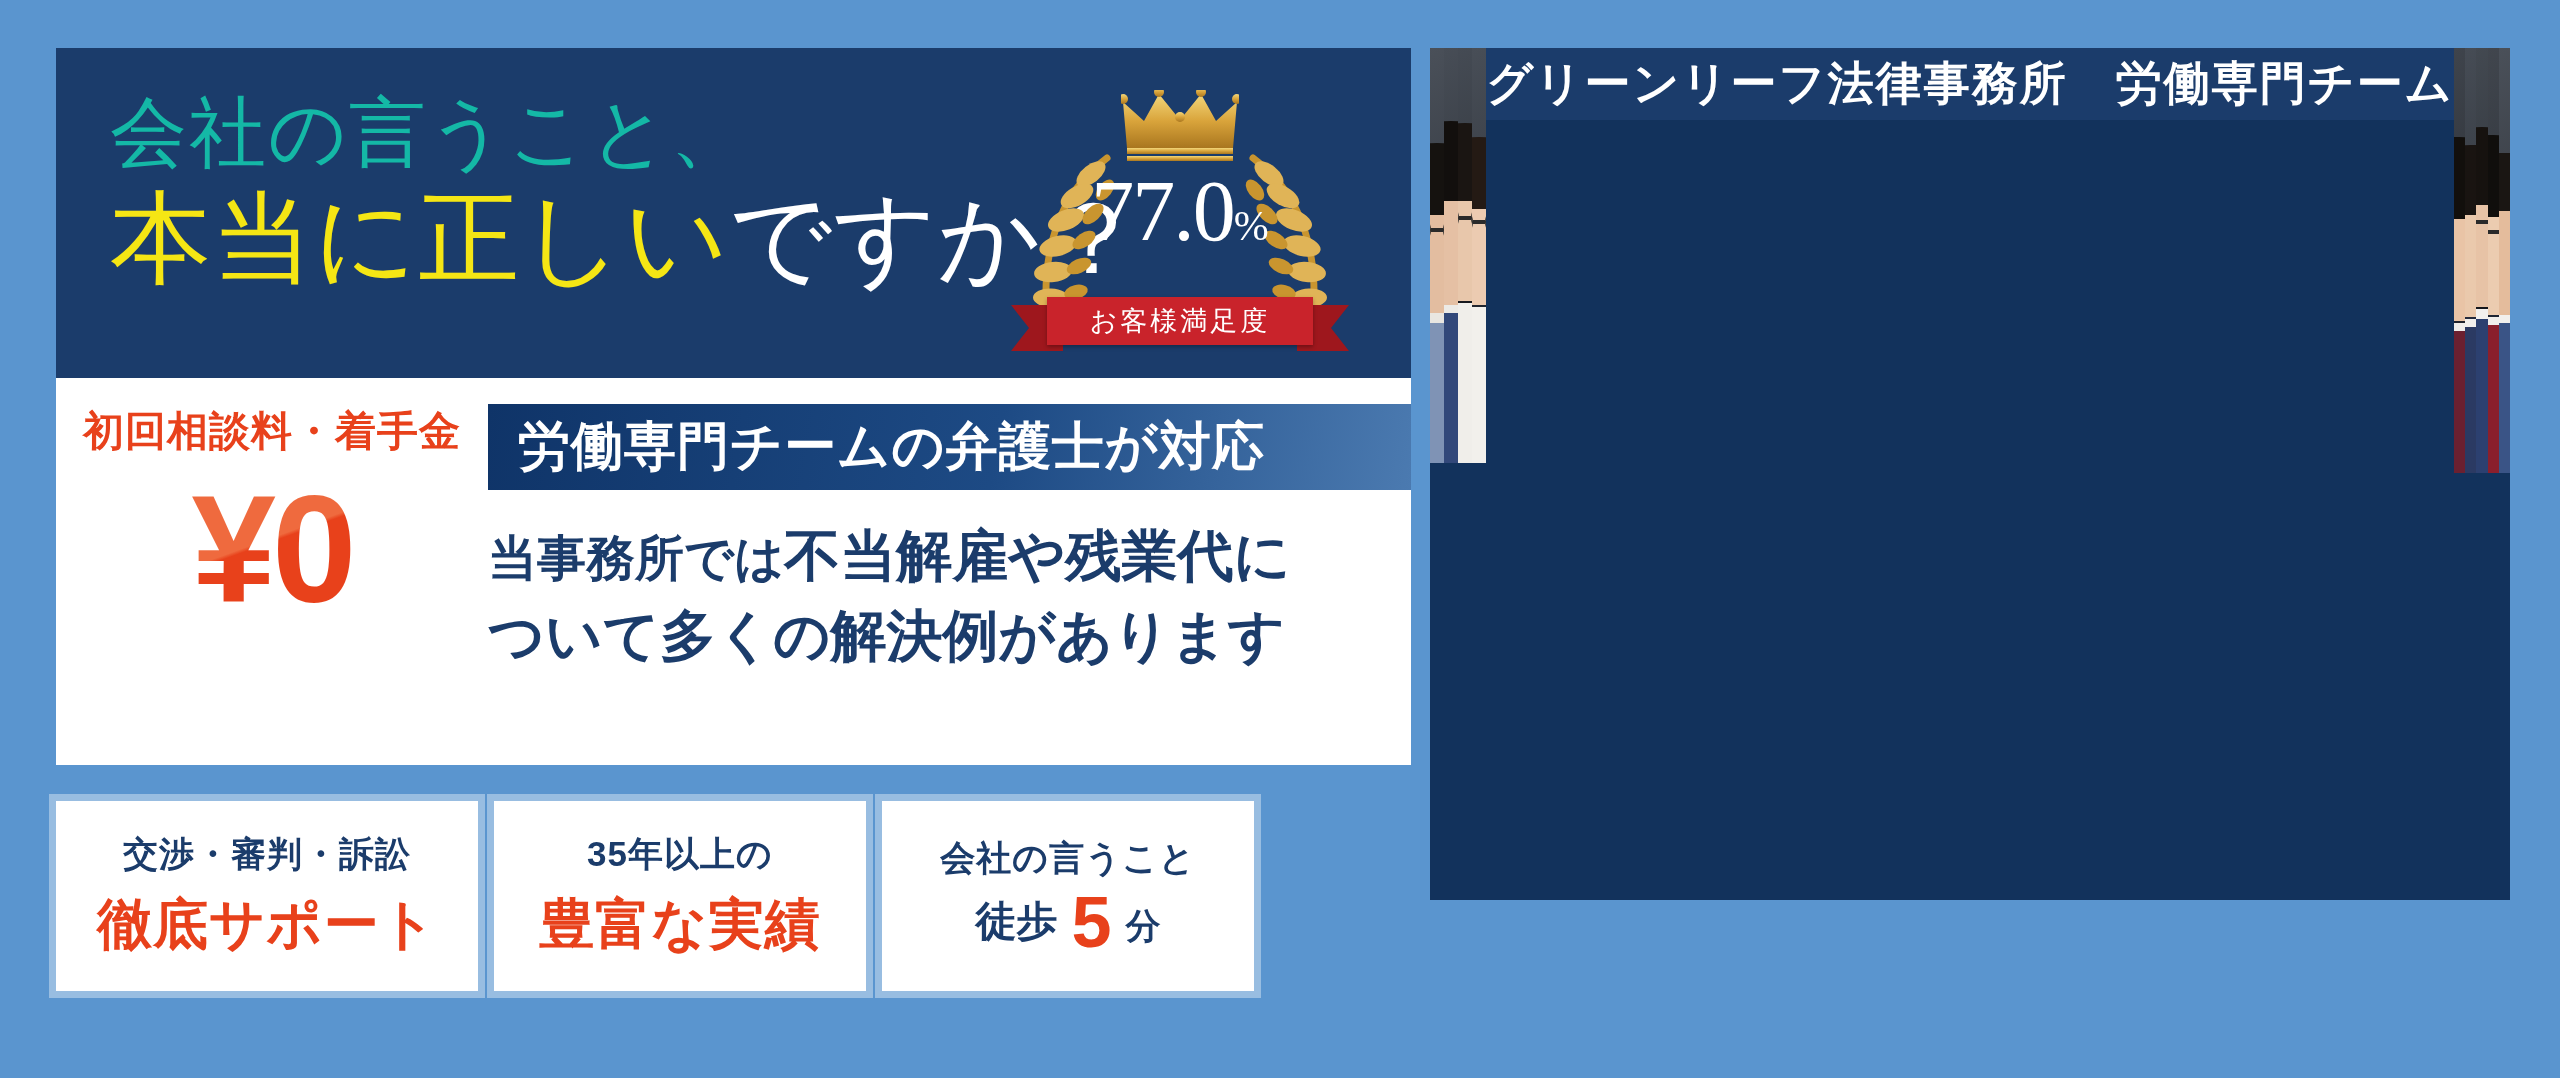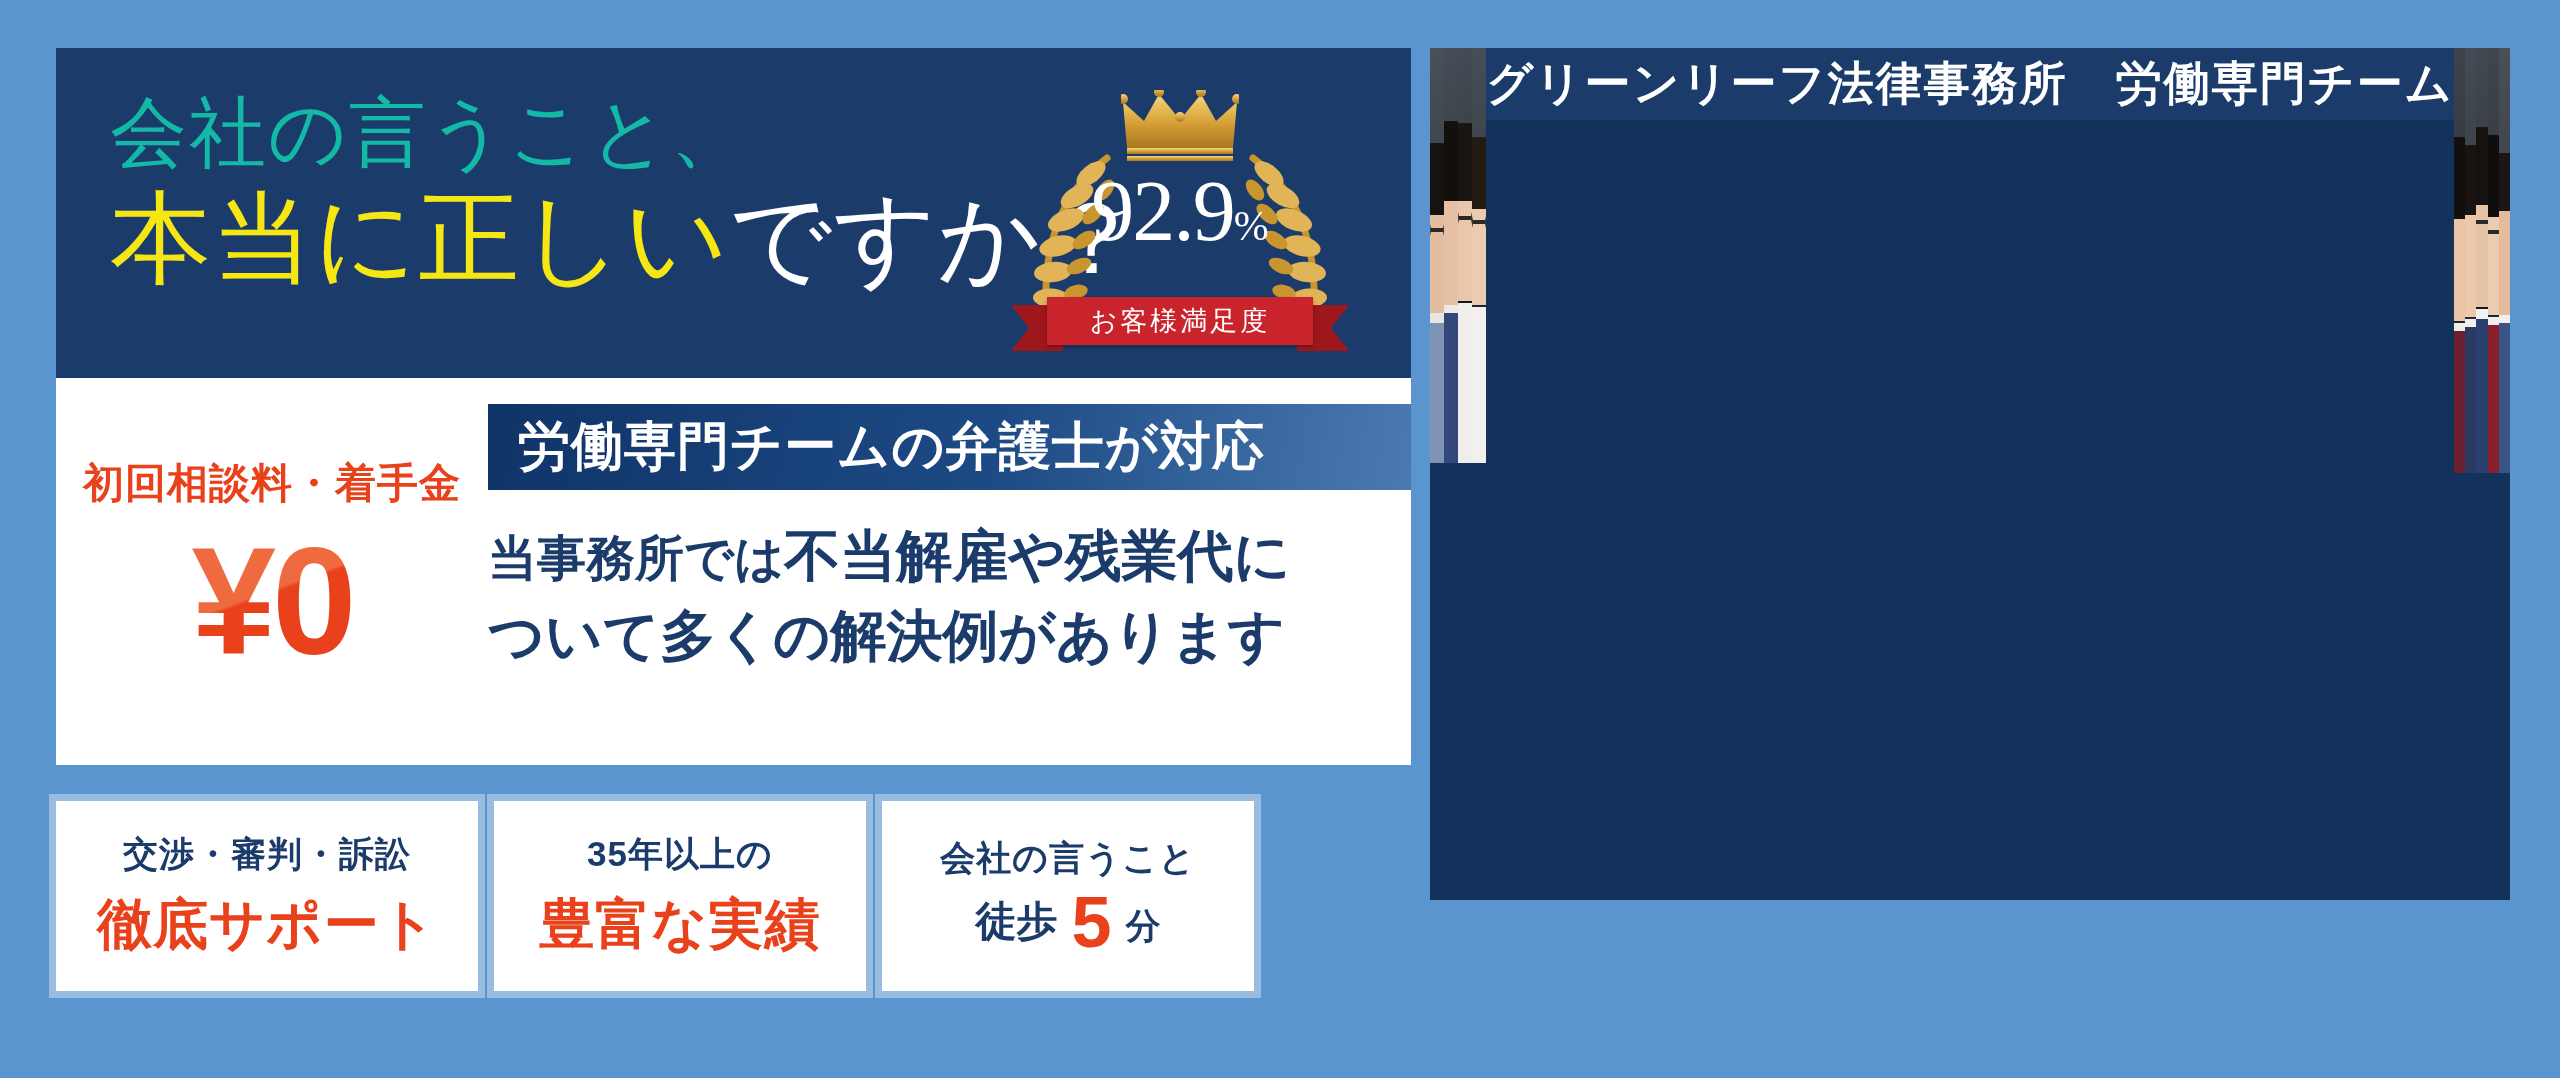--- a/index.html
+++ b/index.html
@@ -75,21 +75,21 @@
   .ribbon-tail.l { left:0;  clip-path:polygon(0 0,100% 0,100% 100%,0 100%,18px 50%); }
   .ribbon-tail.r { right:0; clip-path:polygon(0 0,100% 0,calc(100% - 18px) 50%,100% 100%,0 100%); }
 
   
   .offer-card {
     background:#ffffff; width:1355px; height:387px;
     display:flex; align-items:stretch; padding:26px 0 26px 0;
   }
   .offer-left {
     width:432px; display:flex; flex-direction:column;
-    align-items:center; justify-content:center; padding-bottom:12px;
+    align-items:center; padding-bottom:12px;
   }
   .offer-left .cap {
     color:#e8411b; font-size:41px; font-weight:bold;
     letter-spacing:1px; white-space:nowrap;
   }
   .offer-left .price {
     font-size:152px; font-weight:bold; line-height:.96;
     margin-top:18px; letter-spacing:-4px;
     background:linear-gradient(160deg,#ef6a3e 0%,#ef6a3e 44%,#e8411b 46%,#e8411b 100%);
     -webkit-background-clip:text; background-clip:text; color:transparent;
@@ -231,21 +231,21 @@
           <g fill="#c9952f">
             <ellipse cx="84" cy="38" rx="12" ry="7" transform="rotate(-52 84 38)"></ellipse>
             <ellipse cx="72" cy="62" rx="13" ry="7" transform="rotate(-44 72 62)"></ellipse>
             <ellipse cx="63" cy="88" rx="13" ry="7" transform="rotate(-34 63 88)"></ellipse>
             <ellipse cx="58" cy="114" rx="13" ry="7" transform="rotate(-24 58 114)"></ellipse>
             <ellipse cx="55" cy="140" rx="12" ry="7" transform="rotate(-14 55 140)"></ellipse>
           </g>
         </svg>
 
         <div class="badge-pct">
-          <span>92.9</span><span class="unit">%</span>
+          <span>77.0</span><span class="unit">%</span>
         </div>
 
         <div class="ribbon">
           <div class="ribbon-tail l"></div>
           <div class="ribbon-tail r"></div>
           <div class="ribbon-body">
             <span>お客様満足度</span>
           </div>
         </div>
       </div>

